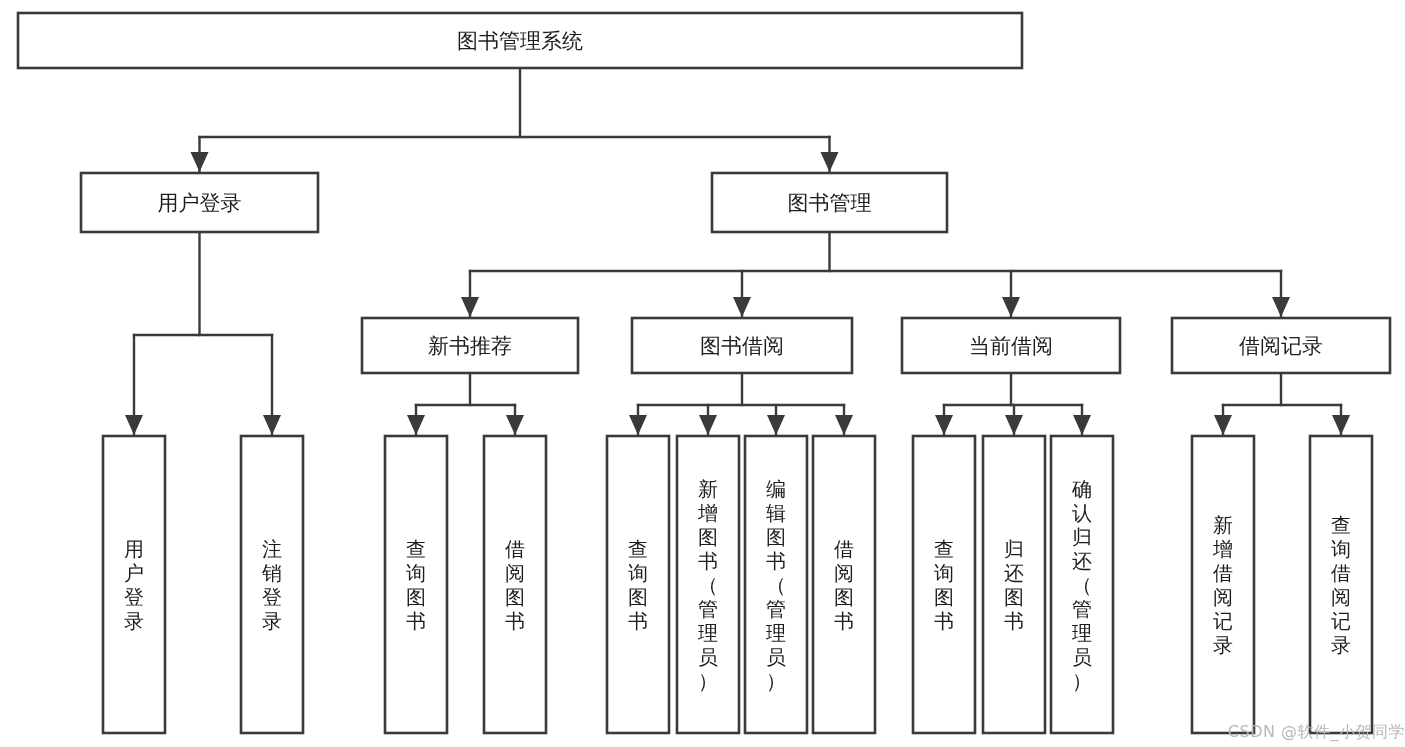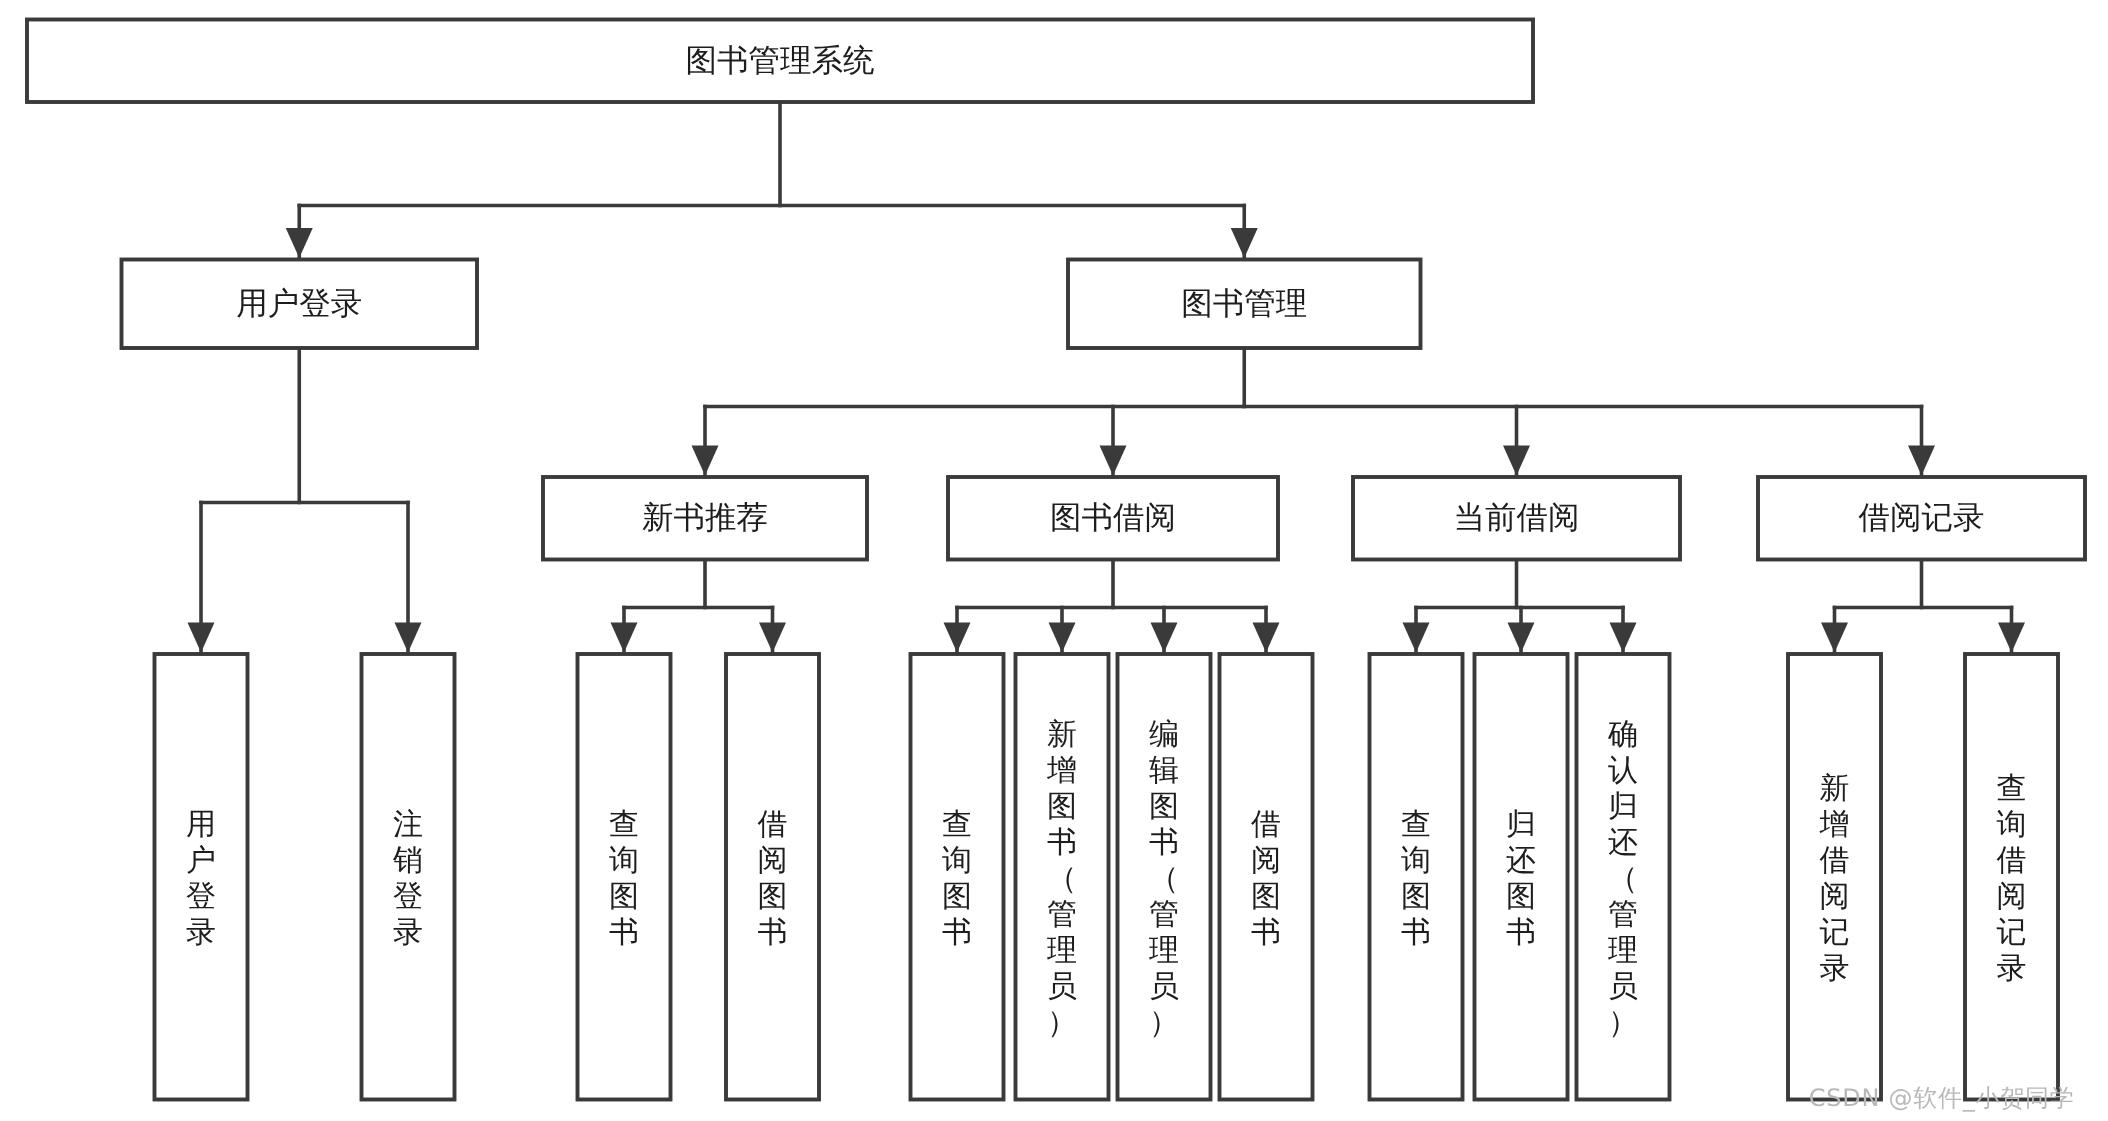--- a/index.html
+++ b/index.html
@@ -48,21 +48,21 @@
     dominant-baseline: middle;
   }
   .node-label-v {
     font-family: "DejaVu Sans", "Liberation Sans", sans-serif;
     font-size: 20px;
     fill: #1d1d1d;
     text-anchor: middle;
   }
   .watermark {
     position: absolute;
-    right: 22px;
+    right: 0;
     bottom: 4px;
     font-family: "DejaVu Sans", "Liberation Sans", sans-serif;
     font-size: 16px;
     color: #b8b8b8;
     white-space: nowrap;
     letter-spacing: 0.5px;
   }
 </style>
 </head>
 <body>

